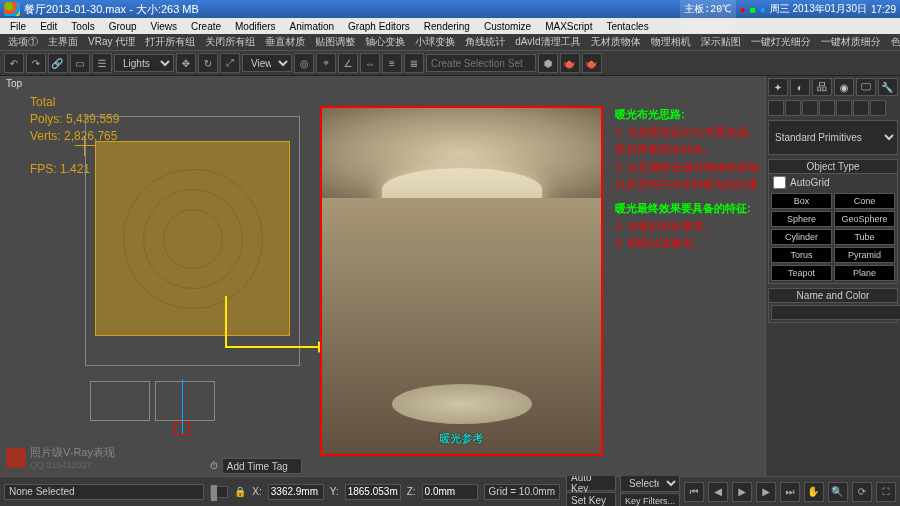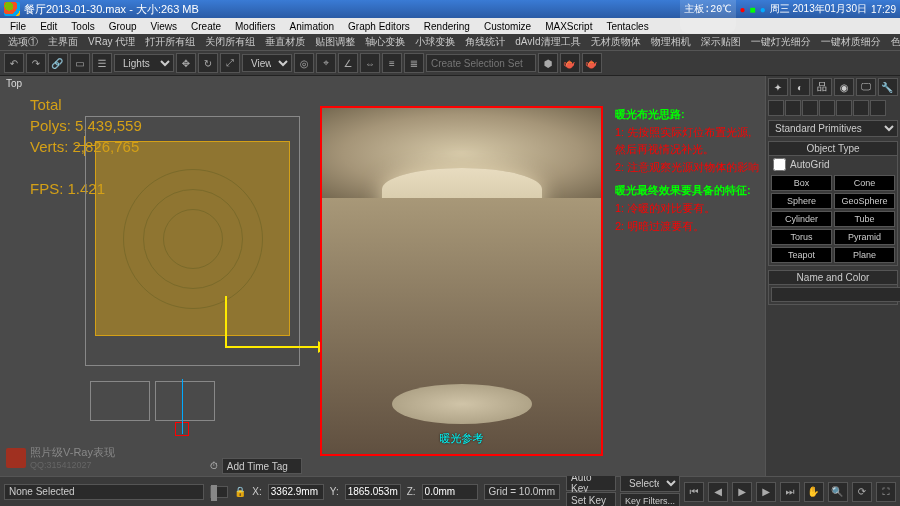--- a/index.html
+++ b/index.html
@@ -12,21 +12,21 @@
 .menubar { height: 16px; background: #e8e8e8; display: flex; align-items: center; padding: 0 4px; gap: 2px; font-size: 10px; color: #000; }
 .menubar span { padding: 1px 6px; cursor: pointer; }
 .cnmenubar { height: 16px; background: #3a3a3a; display: flex; align-items: center; padding: 0 4px; gap: 2px; font-size: 10px; color: #ccc; }
 .cnmenubar span { padding: 1px 4px; cursor: pointer; white-space: nowrap; }
 .toolbar { height: 26px; background: #3a3a3a; border-top: 1px solid #555; border-bottom: 1px solid #222; display: flex; align-items: center; padding: 0 4px; gap: 2px; }
 .tool-btn { width: 20px; height: 20px; background: #2a2a2a; border: 1px solid #555; display: flex; align-items: center; justify-content: center; color: #aaa; font-size: 10px; }
 .tool-input { background: #2a2a2a; border: 1px solid #555; color: #ccc; height: 18px; padding: 0 4px; font-size: 10px; }
 .main-area { display: flex; height: 400px; }
 .viewport-area { flex: 1; background: #4a4a4a; position: relative; }
 .viewport-label { position: absolute; top: 2px; left: 6px; color: #ddd; font-size: 10px; }
-.stats { position: absolute; top: 18px; left: 30px; color: #d4a017; font-size: 15px; line-height: 1.4; }
+.stats { position: absolute; top: 18px; left: 30px; color: #d4a017; font-size: 12px; line-height: 1.4; }
 .wireframe { position: absolute; top: 30px; left: 75px; width: 235px; height: 270px; }
 .wf-outer { position: absolute; inset: 10px; border: 1px solid #888; }
 .wf-yellow { position: absolute; top: 35px; left: 20px; width: 195px; height: 195px; background: rgba(212,160,23,0.5); border: 1px solid #d4a017; }
 .wf-circle { position: absolute; top: 50%; left: 50%; width: 140px; height: 140px; border: 1px solid #7a6a2a; border-radius: 50%; transform: translate(-50%,-50%); }
 .wf-circle2 { position: absolute; top: 50%; left: 50%; width: 100px; height: 100px; border: 1px solid #7a6a2a; border-radius: 50%; transform: translate(-50%,-50%); }
 .wf-circle3 { position: absolute; top: 50%; left: 50%; width: 60px; height: 60px; border: 1px solid #7a6a2a; border-radius: 50%; transform: translate(-50%,-50%); }
 .wf-cross { position: absolute; top: 30px; left: 0; width: 20px; height: 20px; }
 .wf-cross::before, .wf-cross::after { content: ''; position: absolute; background: #d4a017; }
 .wf-cross::before { top: 9px; left: 0; width: 20px; height: 1px; }
 .wf-cross::after { left: 9px; top: 0; height: 20px; width: 1px; }
@@ -44,21 +44,21 @@
 .table { position: absolute; bottom: 30px; left: 50%; transform: translateX(-50%); width: 140px; height: 40px; background: radial-gradient(ellipse at center, #d0c4a8 0, #b0a488 70%, #908468 100%); border-radius: 50%; }
 .render-label { position: absolute; bottom: 8px; left: 50%; transform: translateX(-50%); color: #0ff; font-size: 11px; text-shadow: 0 0 2px #000; }
 .annotations { position: absolute; top: 30px; left: 615px; width: 145px; font-size: 11px; line-height: 1.6; }
 .ann-title { color: #0f0; font-weight: bold; }
 .ann-text { color: #f00; }
 .right-panel { width: 135px; background: #3a3a3a; border-left: 1px solid #555; padding: 2px; color: #ccc; font-size: 10px; }
 .rp-tabs { display: flex; gap: 2px; margin-bottom: 4px; }
 .rp-tab { flex: 1; height: 18px; background: #2a2a2a; border: 1px solid #555; display: flex; align-items: center; justify-content: center; }
 .rp-icons { display: flex; gap: 1px; margin-bottom: 4px; }
 .rp-icon { width: 16px; height: 16px; background: #2a2a2a; border: 1px solid #555; }
-.rp-dropdown { width: 100%; background: #2a2a2a; border: 1px solid #555; color: #ccc; font-size: 10px; padding: 1px 2px; margin-bottom: 4px; }
+.rp-dropdown { width: 100%; background: #2a2a2a; border: 1px solid #555; color: #ccc; font-size: 10px; padding: 10px 2px; margin-bottom: 4px; }
 .rp-section { border: 1px solid #555; margin-bottom: 4px; }
 .rp-sec-title { background: #2a2a2a; text-align: center; padding: 1px; border-bottom: 1px solid #555; }
 .rp-check { display: flex; align-items: center; gap: 4px; padding: 2px 4px; }
 .rp-grid { display: grid; grid-template-columns: 1fr 1fr; gap: 2px; padding: 2px; }
 .rp-btn { background: #000000; border: 1px solid #555; text-align: center; padding: 2px; font-size: 9px; }
 .rp-name { display: flex; align-items: center; gap: 4px; padding: 2px; }
 .rp-name input { flex: 1; background: #2a2a2a; border: 1px solid #555; color: #ccc; font-size: 10px; padding: 1px; }
 .watermark { position: absolute; bottom: 6px; left: 6px; color: #888; font-size: 11px; display: flex; align-items: center; gap: 4px; }
 .watermark-stamp { width: 20px; height: 20px; background: #a03020; border-radius: 2px; }
 .watermark-sub { font-size: 9px; color: #666; }
@@ -176,20 +176,21 @@
       <div class="room-mid">
         <div class="table"></div>
       </div>
       <div class="render-label">暖光参考</div>
     </div>
     <div class="annotations">
       <div class="ann-title">暖光布光思路:</div>
       <div class="ann-text">1: 先按照实际灯位布置光源,</div>
       <div class="ann-text">然后再视情况补光。</div>
       <div class="ann-text">2: 注意观察光源对物体的影响</div>
+      <div class="ann-text">以及空间中冷光和暖光的比重</div>
       <div class="ann-title" style="margin-top:6px;">暖光最终效果要具备的特征:</div>
       <div class="ann-text">1: 冷暖的对比要有。</div>
       <div class="ann-text">2: 明暗过渡要有。</div>
     </div>
     <div class="watermark">
       <div class="watermark-stamp"></div>
       <div>
         <div>照片级V-Ray表现</div>
         <div class="watermark-sub">QQ:315412027</div>
       </div>

